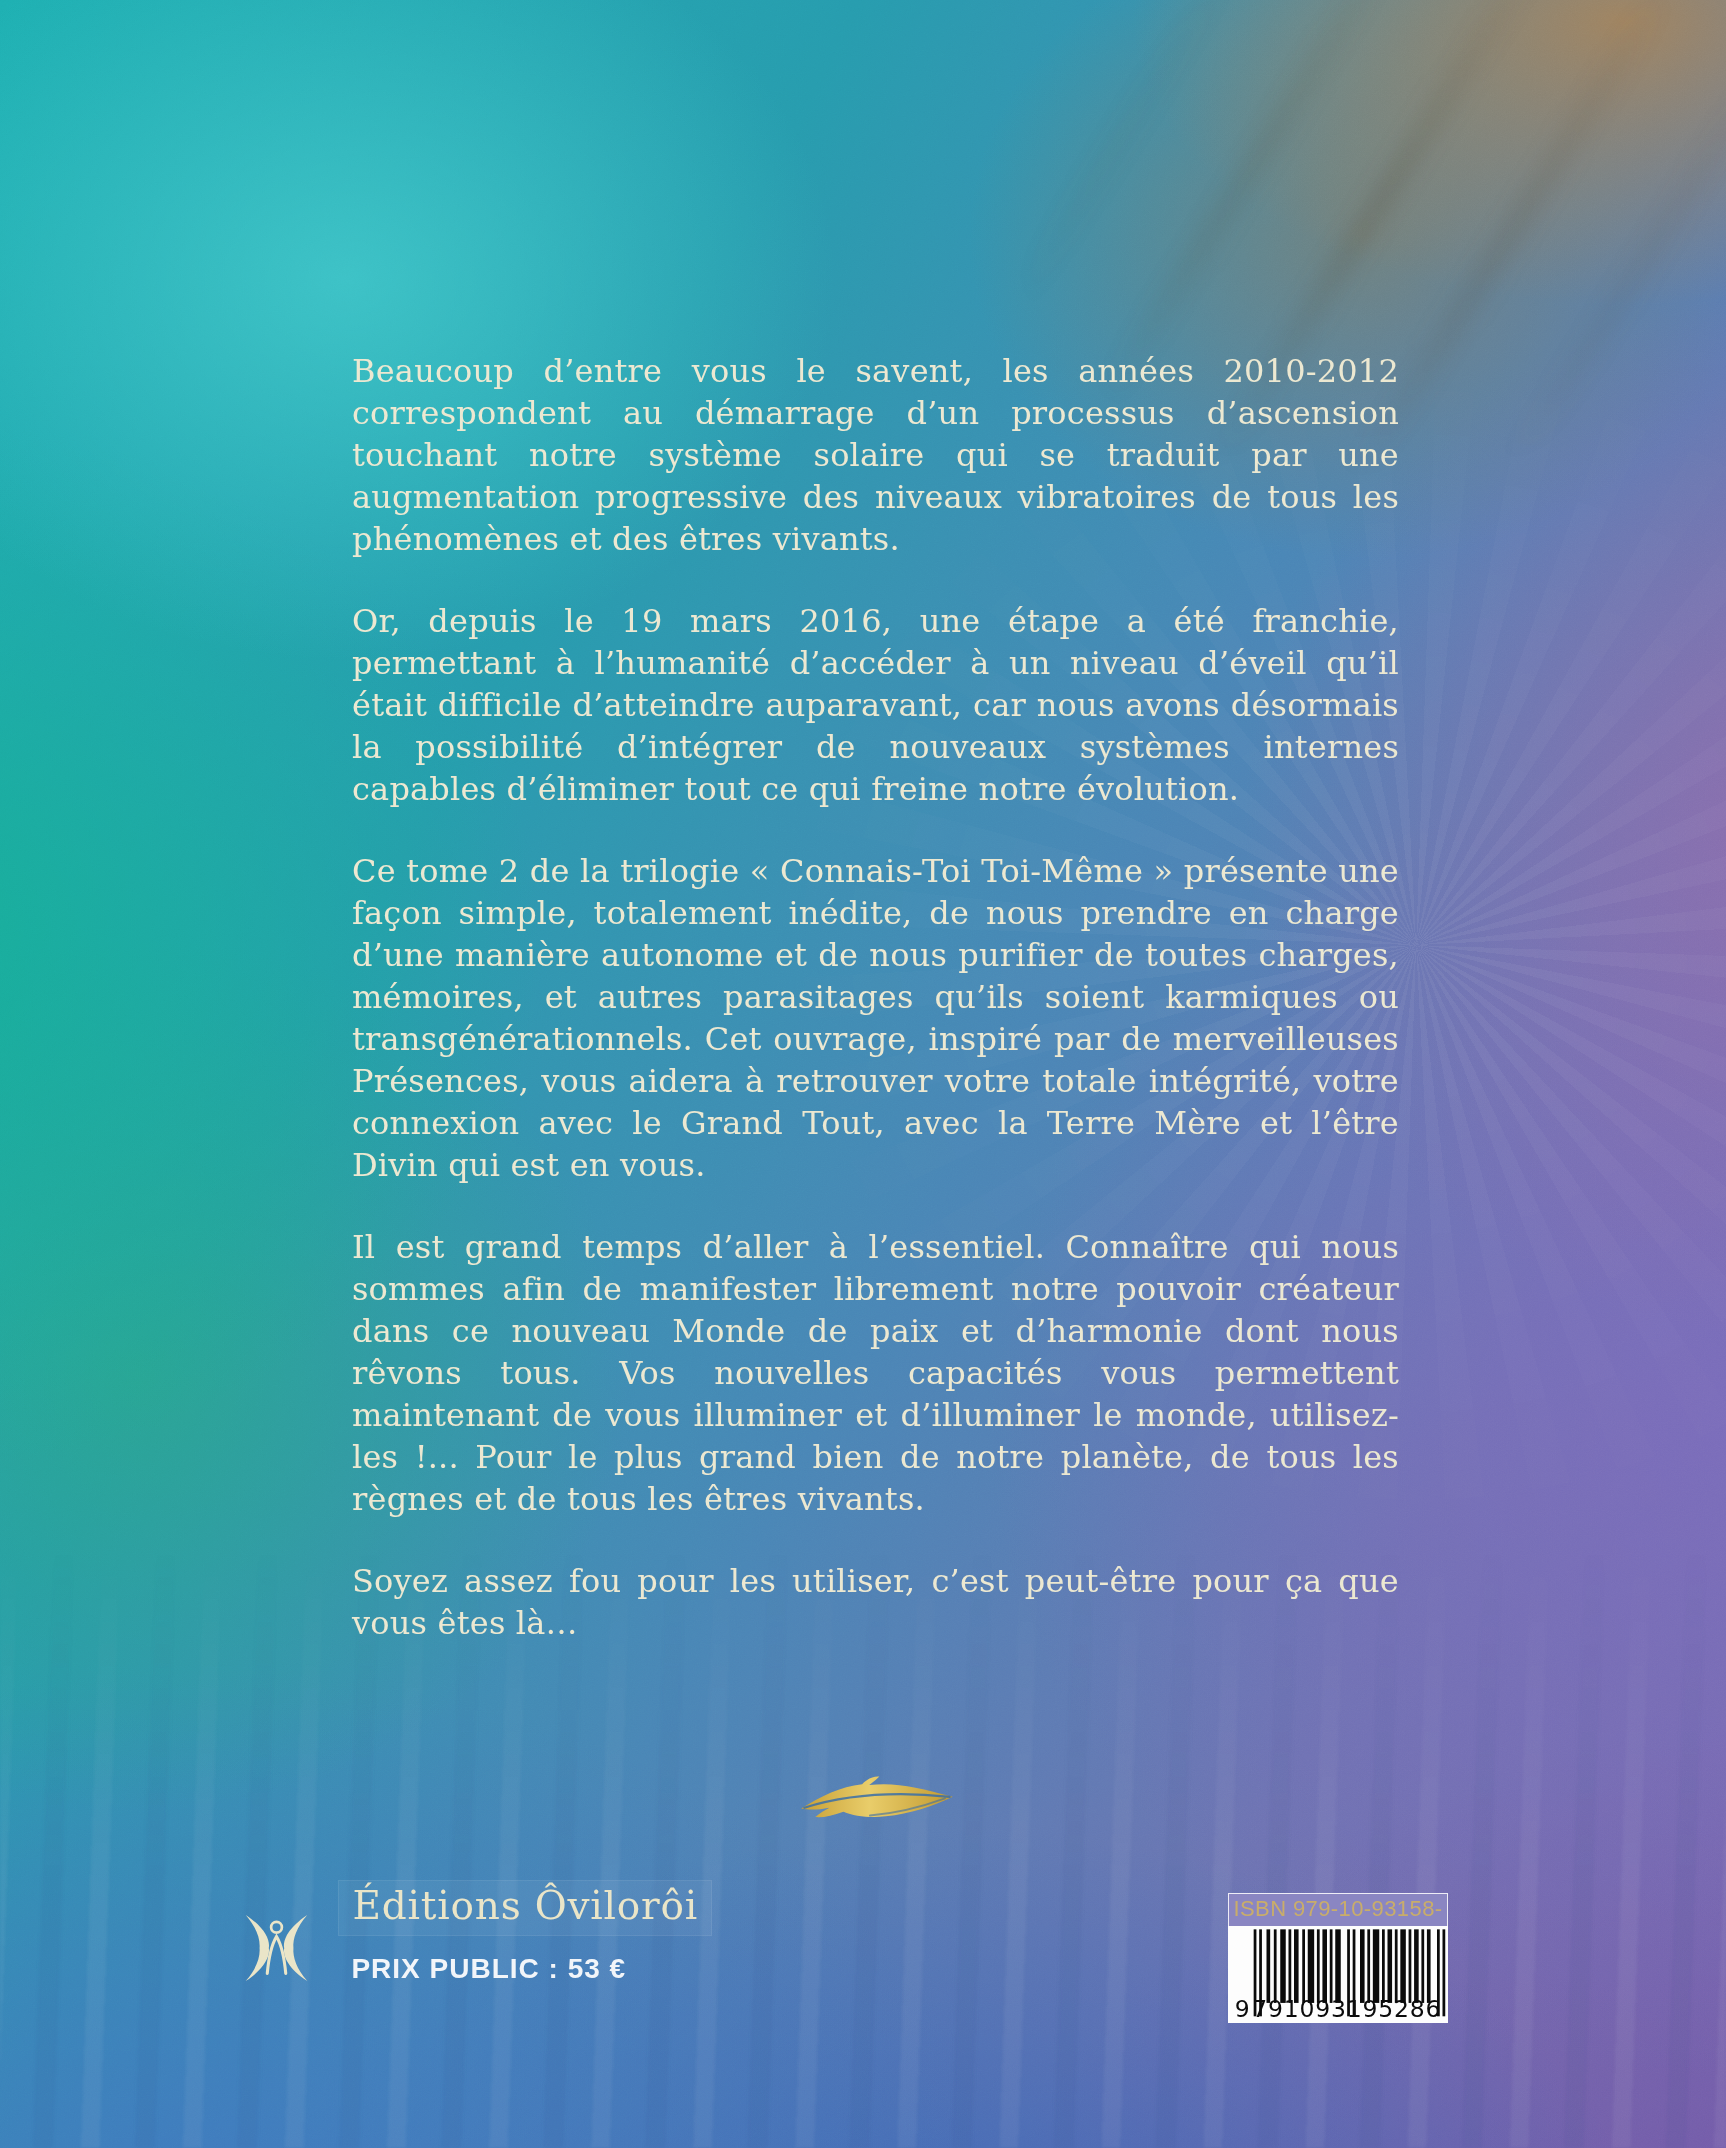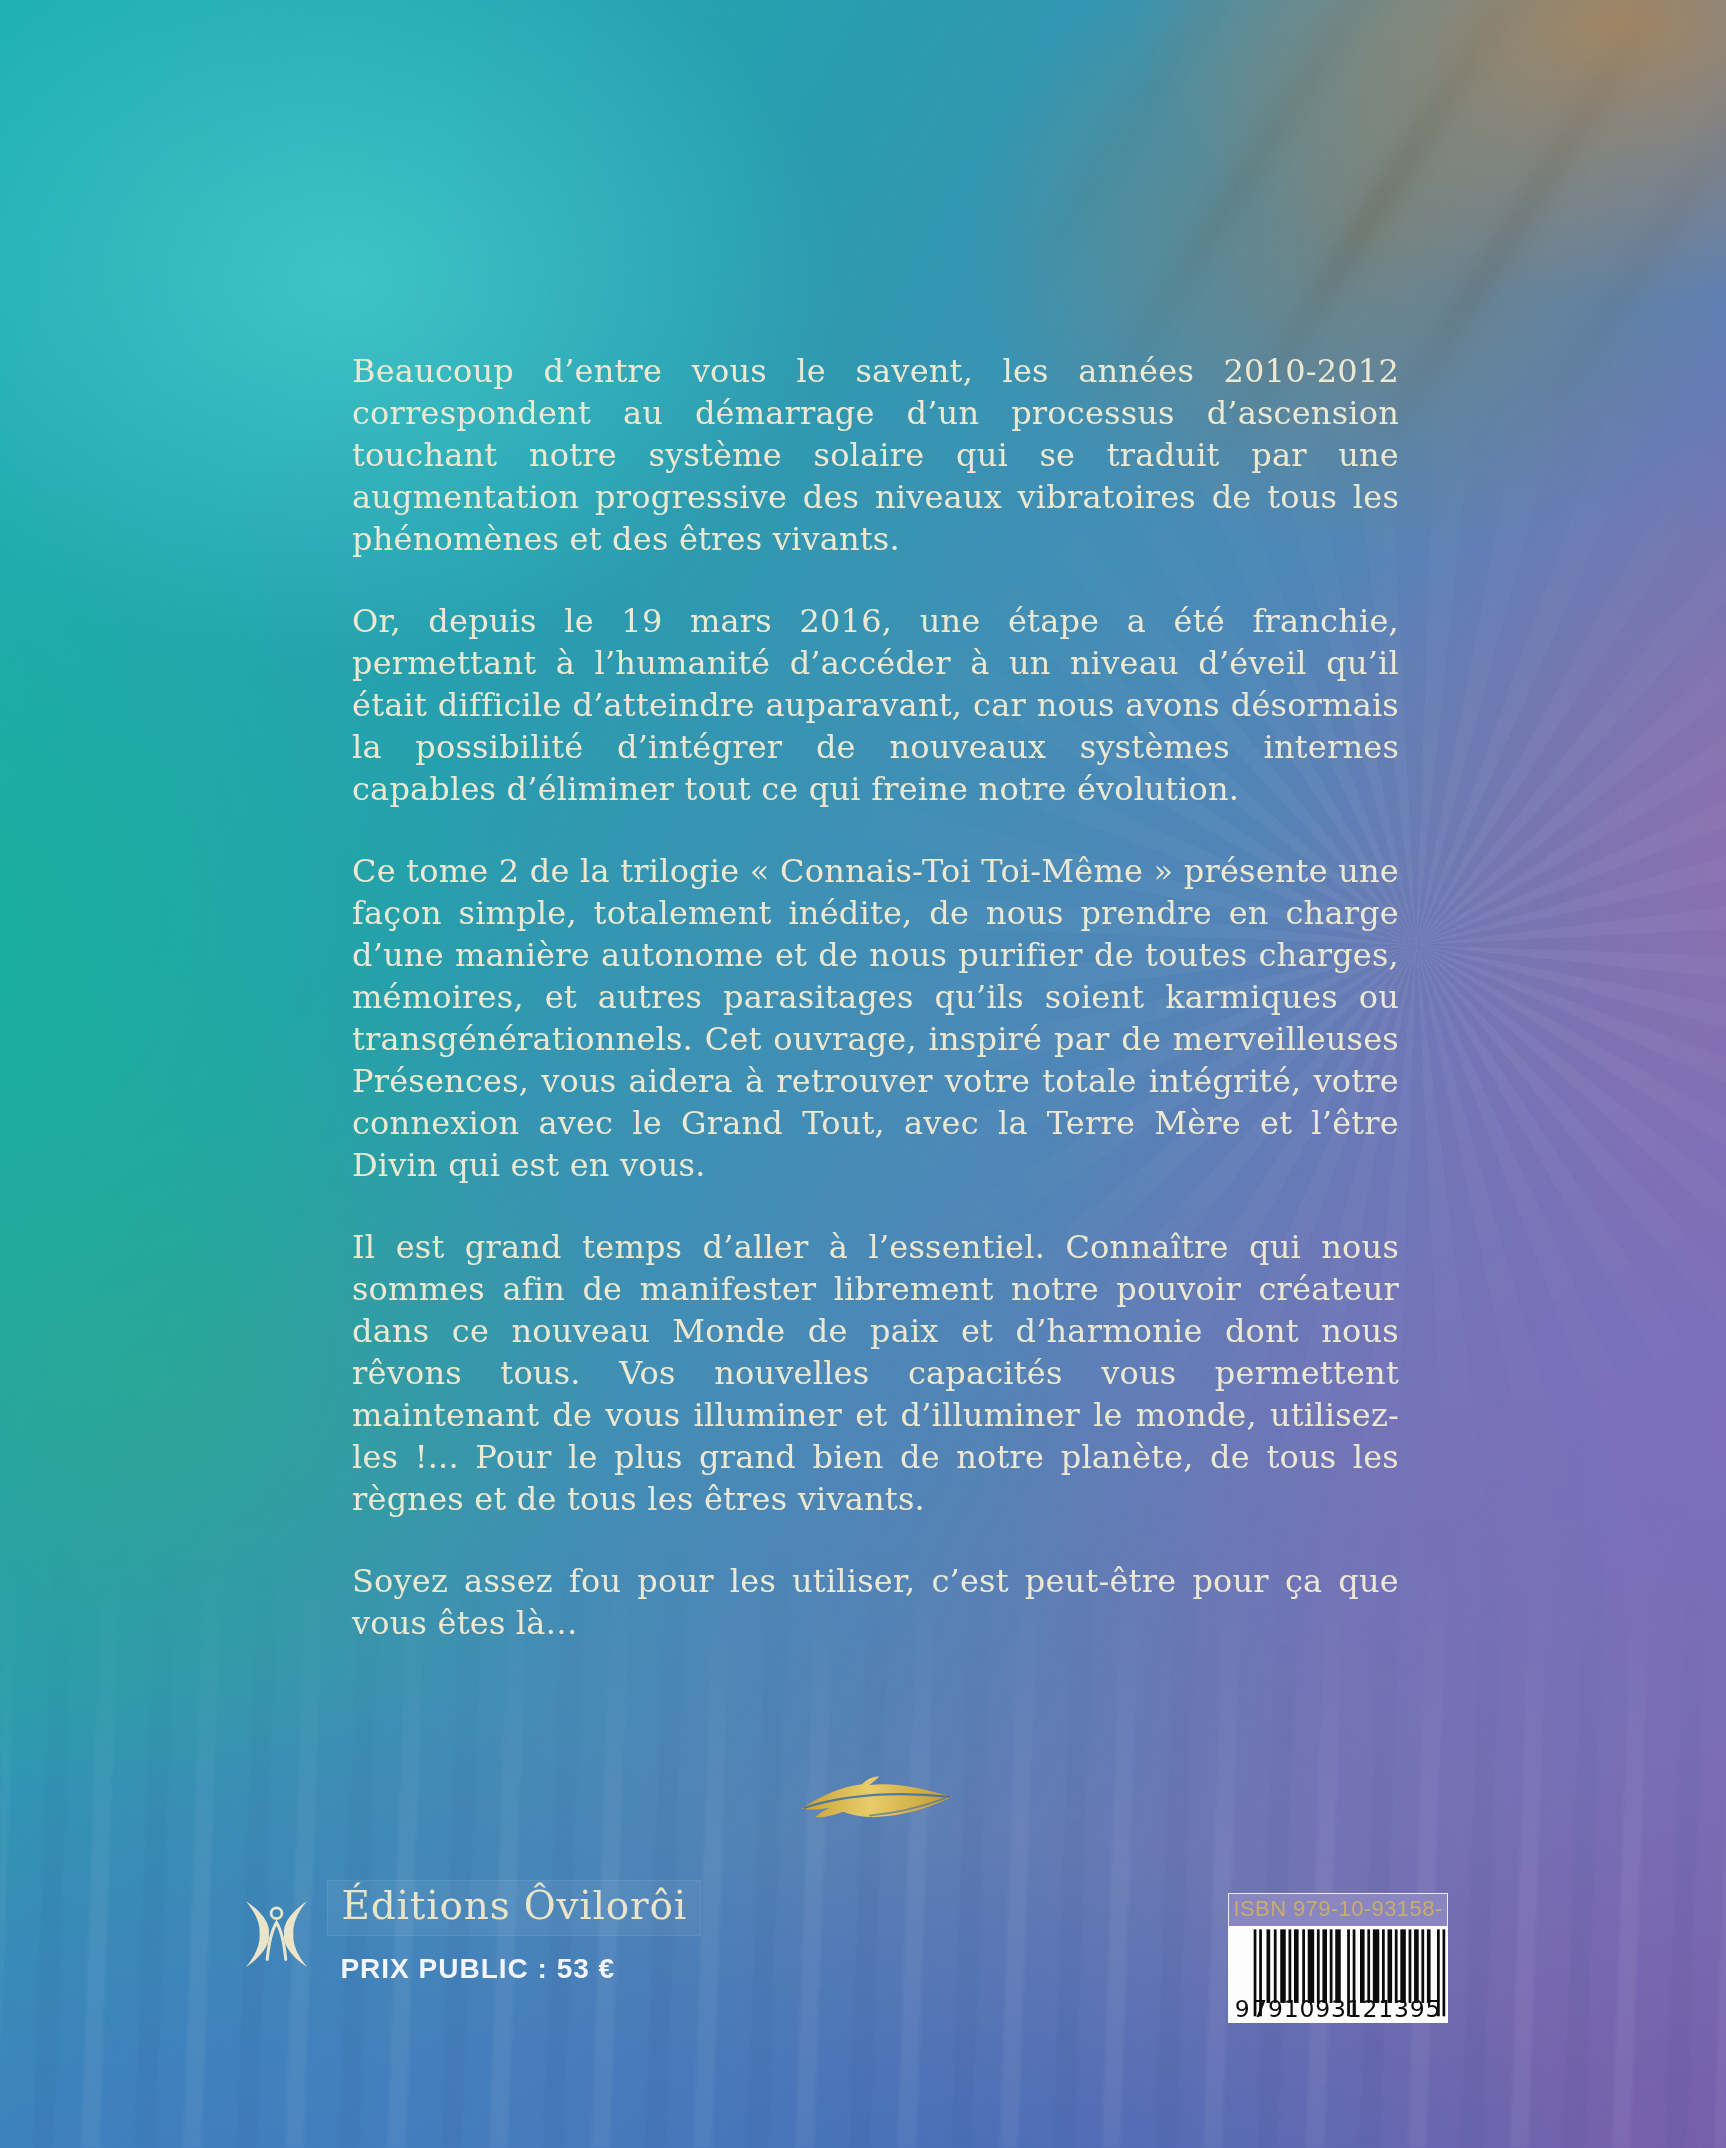--- a/index.html
+++ b/index.html
@@ -40,21 +40,21 @@
 
   .text-block{position:absolute;left:352px;top:350px;width:1047px;}
   .para{
     font:400 32px/42px "DejaVu Serif","Liberation Serif",serif;
     color:#ece8d1;text-align:justify;margin:0 0 40px;letter-spacing:0.2px;
   }
   .para:last-child{margin-bottom:0;}
 
   .feather{position:absolute;left:795px;top:1772px;width:164px;height:59px;}
 
-  .publisher{position:absolute;left:238px;top:1880px;display:flex;align-items:center;gap:12px;}
+  .publisher{position:absolute;left:238px;top:1880px;display:flex;align-items:flex-end;gap:23px;}
   .mark{width:77px;height:70px;flex:none;margin-top:5px;}
   .pub-col{display:flex;flex-direction:column;}
   .pub-name-wrap{background:rgba(255,255,255,.05);padding:5px 13.4px 8.4px;border:0.8px solid rgba(255,255,255,.07);}
   .pub-name{font:400 39px/1.05 "DejaVu Serif","Liberation Serif",serif;color:#eae5c8;letter-spacing:0.8px;}
   .price{margin:18.5px 0 0 13.4px;font:600 28px/1 "Liberation Sans","DejaVu Sans",sans-serif;color:#f2f5f9;letter-spacing:1px;}
 
   .barcode{position:absolute;left:1228px;top:1893px;width:220px;}
   .isbn{height:32px;background:#8a86c2;border:1.7px solid rgba(255,255,255,.85);border-bottom:none;
     color:#c9ad6a;font:500 22px/30px "Liberation Sans","DejaVu Sans",sans-serif;text-align:center;letter-spacing:0.4px;}
   .bars-box{position:relative;background:#fdfdfd;height:97px;}
@@ -147,19 +147,19 @@
           <rect x="203" y="4" width="5" height="88"></rect>
             <rect x="211" y="4" width="3" height="88"></rect>
           <rect x="217" y="4" width="4" height="88"></rect>
           <rect x="228" y="4" width="3" height="104"></rect>
             <rect x="234" y="4" width="3" height="104"></rect>
         </g>
       </svg>
       <div class="digits">
         <span class="d0">9</span>
         <span class="g">791093</span>
-        <span class="g">121395</span>
+        <span class="g">195286</span>
       </div>
     </div>
   </div>
 
 </div>
 
 
 </body></html>

